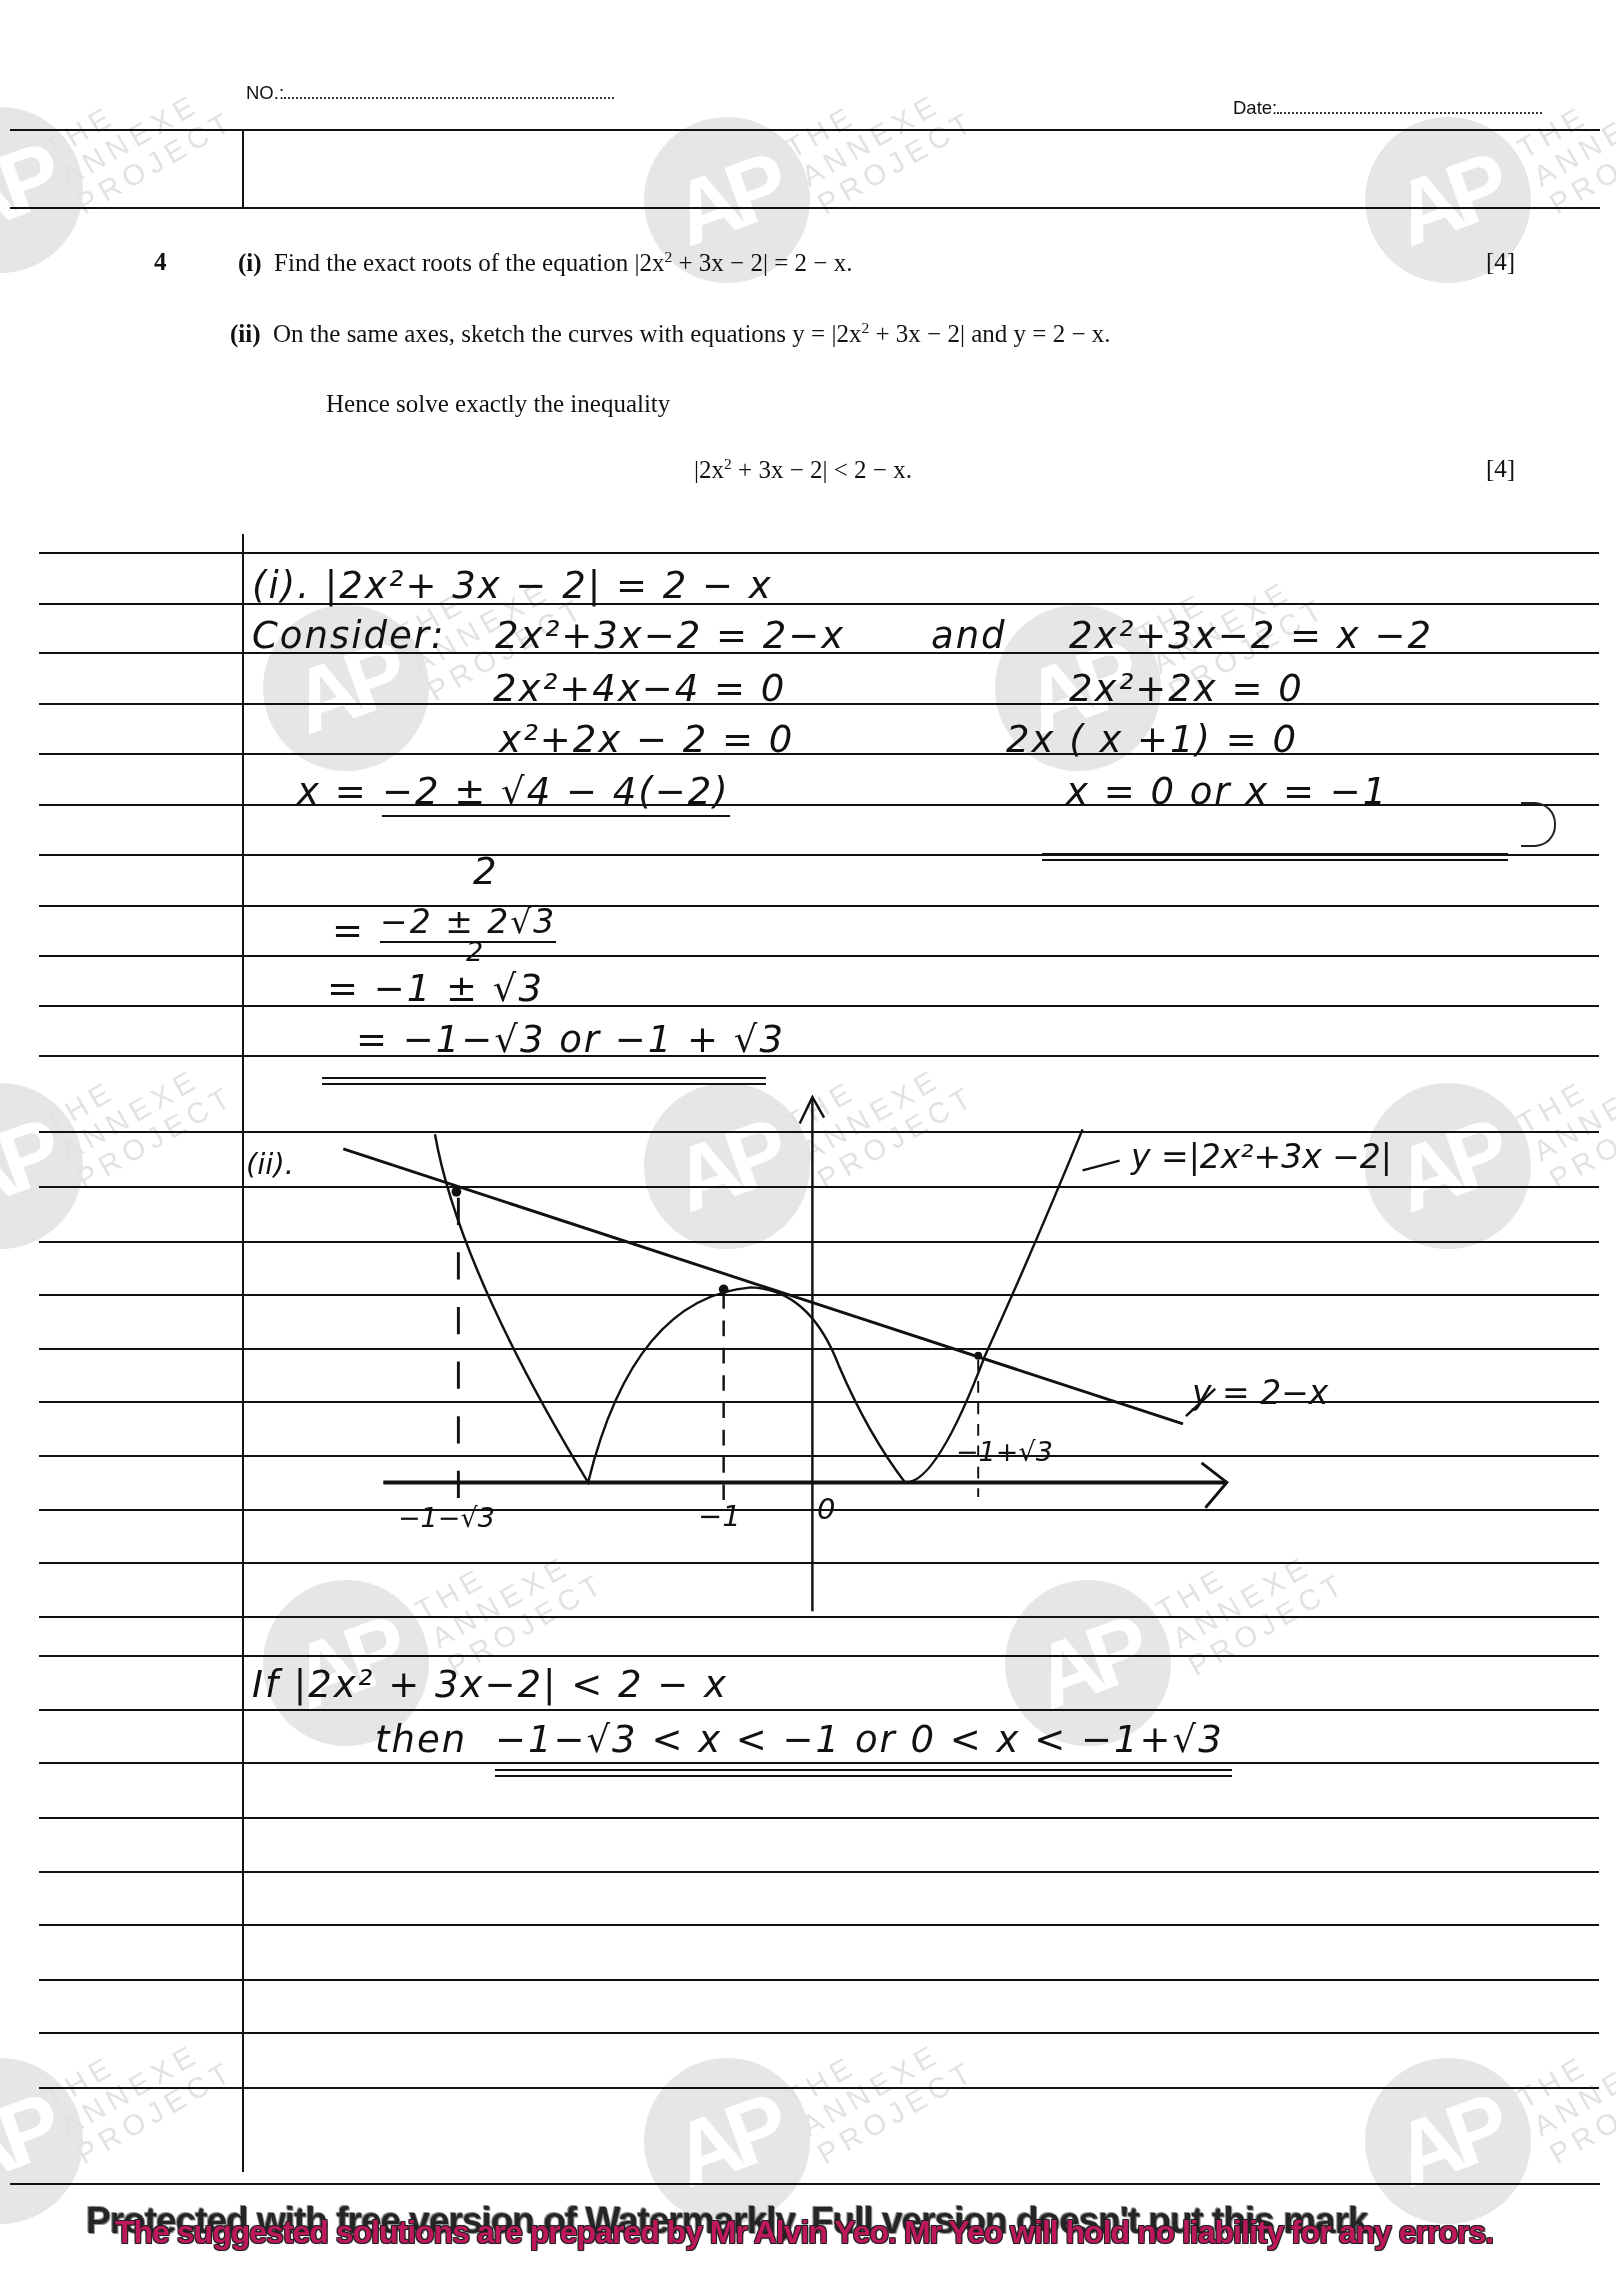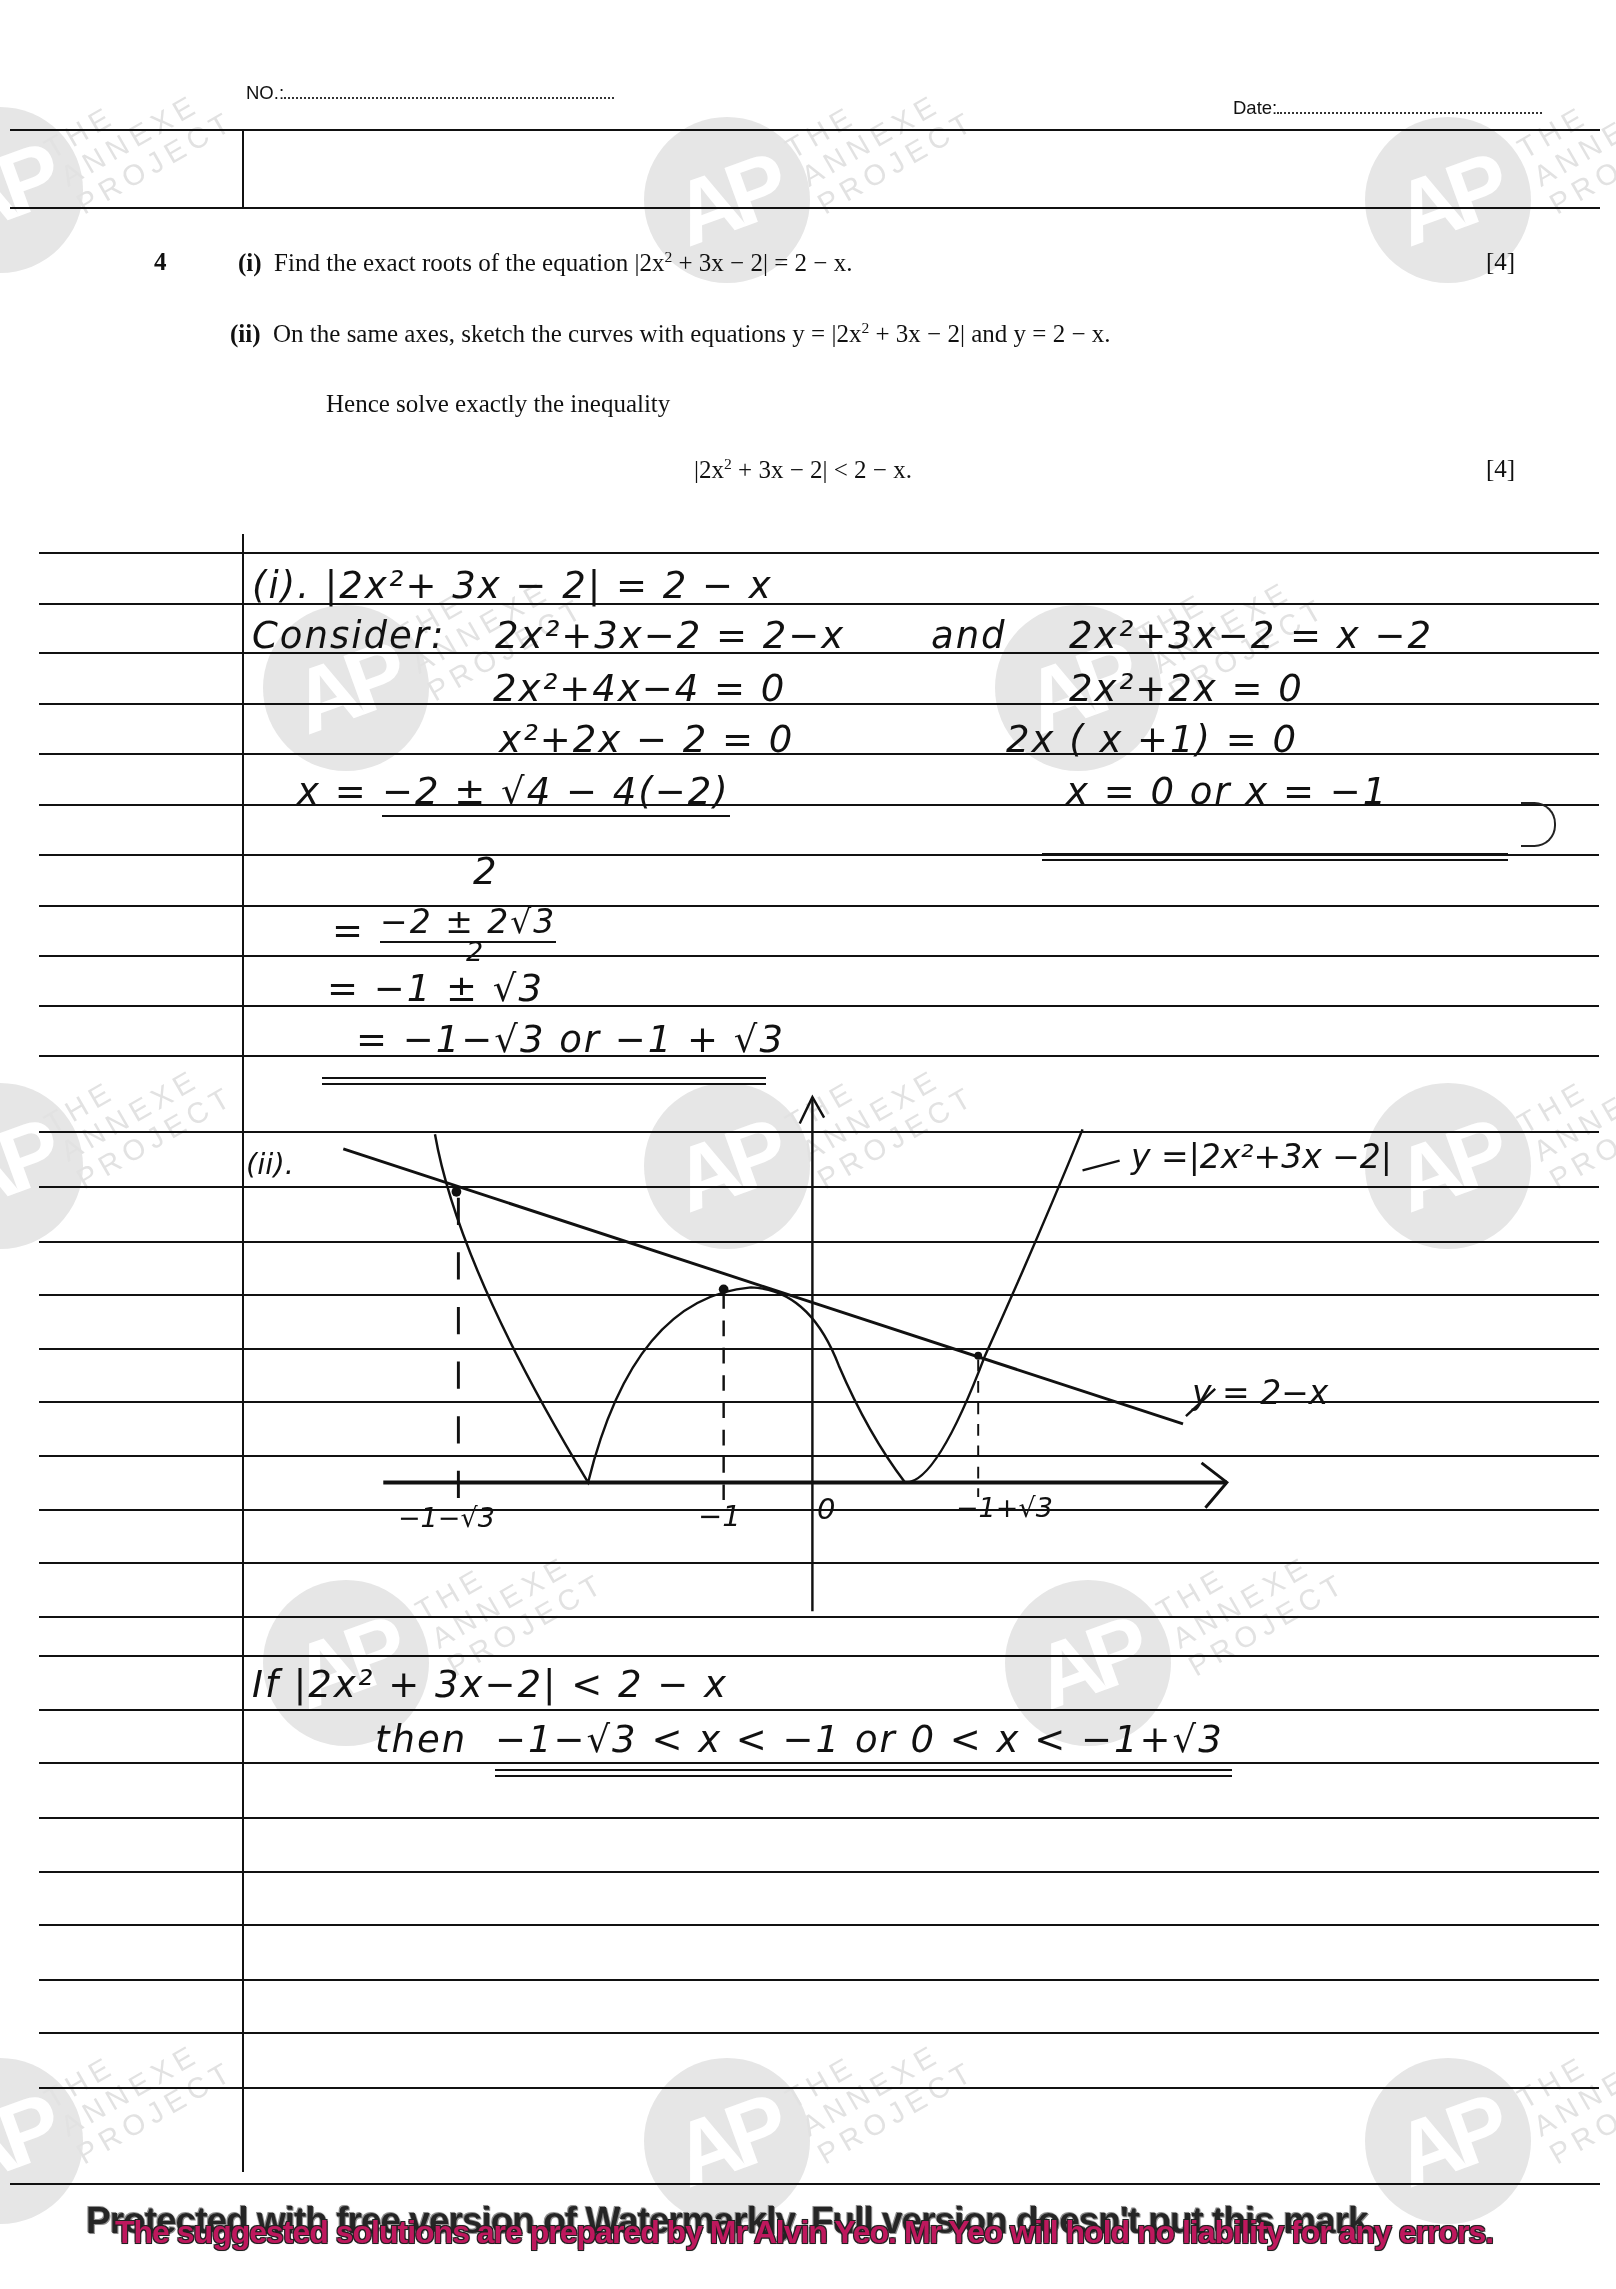--- a/index.html
+++ b/index.html
@@ -228,21 +228,21 @@
   <line x1="1148" y1="1190" x2="1110" y2="1200" stroke="#111" stroke-width="2.5"></line>
   <line x1="1246" y1="1424" x2="1216" y2="1452" stroke="#111" stroke-width="2.5"></line>
 </svg>
 
 <div class="abs hw-sm" style="left:1131px; top:1137px; font-size:33px;">y =|2x²+3x −2|</div>
 <div class="abs hw-sm" style="left:1192px; top:1373px; font-size:33px;">y = 2−x</div>
 
 <div class="abs hw-sm" style="left:398px; top:1502px; font-size:27px;">−1−√3</div>
 <div class="abs hw-sm" style="left:698px; top:1499px; font-size:29px;">−1</div>
 <div class="abs hw-sm" style="left:817px; top:1492px; font-size:29px;">0</div>
-<div class="abs hw-sm" style="left:956px; top:1492px; font-size:27px;">−1+√3</div>
+<div class="abs hw-sm" style="left:956px; top:1436px; font-size:27px;">−1+√3</div>
 
 <div class="abs hw" style="left:252px; top:1663px;">If  |2x² + 3x−2|  &lt;  2 − x</div>
 <div class="abs hw" style="left:375px; top:1718px;">then</div>
 <div class="abs hw" style="left:495px; top:1718px;">−1−√3 &lt; x &lt; −1   or    0 &lt; x &lt; −1+√3</div>
 <div class="dbl-underline" style="left:495px; top:1769px; width:737px;"></div>
 
 <div class="abs footer2" style="left:86px; top:2200px;">Protected with free version of Watermarkly. Full version doesn't put this mark.</div>
 <div class="abs footer" style="left:115px; top:2214px; font-size:32px;">The suggested solutions are prepared by Mr Alvin Yeo. Mr Yeo will hold no liability for any errors.</div>
 
 

